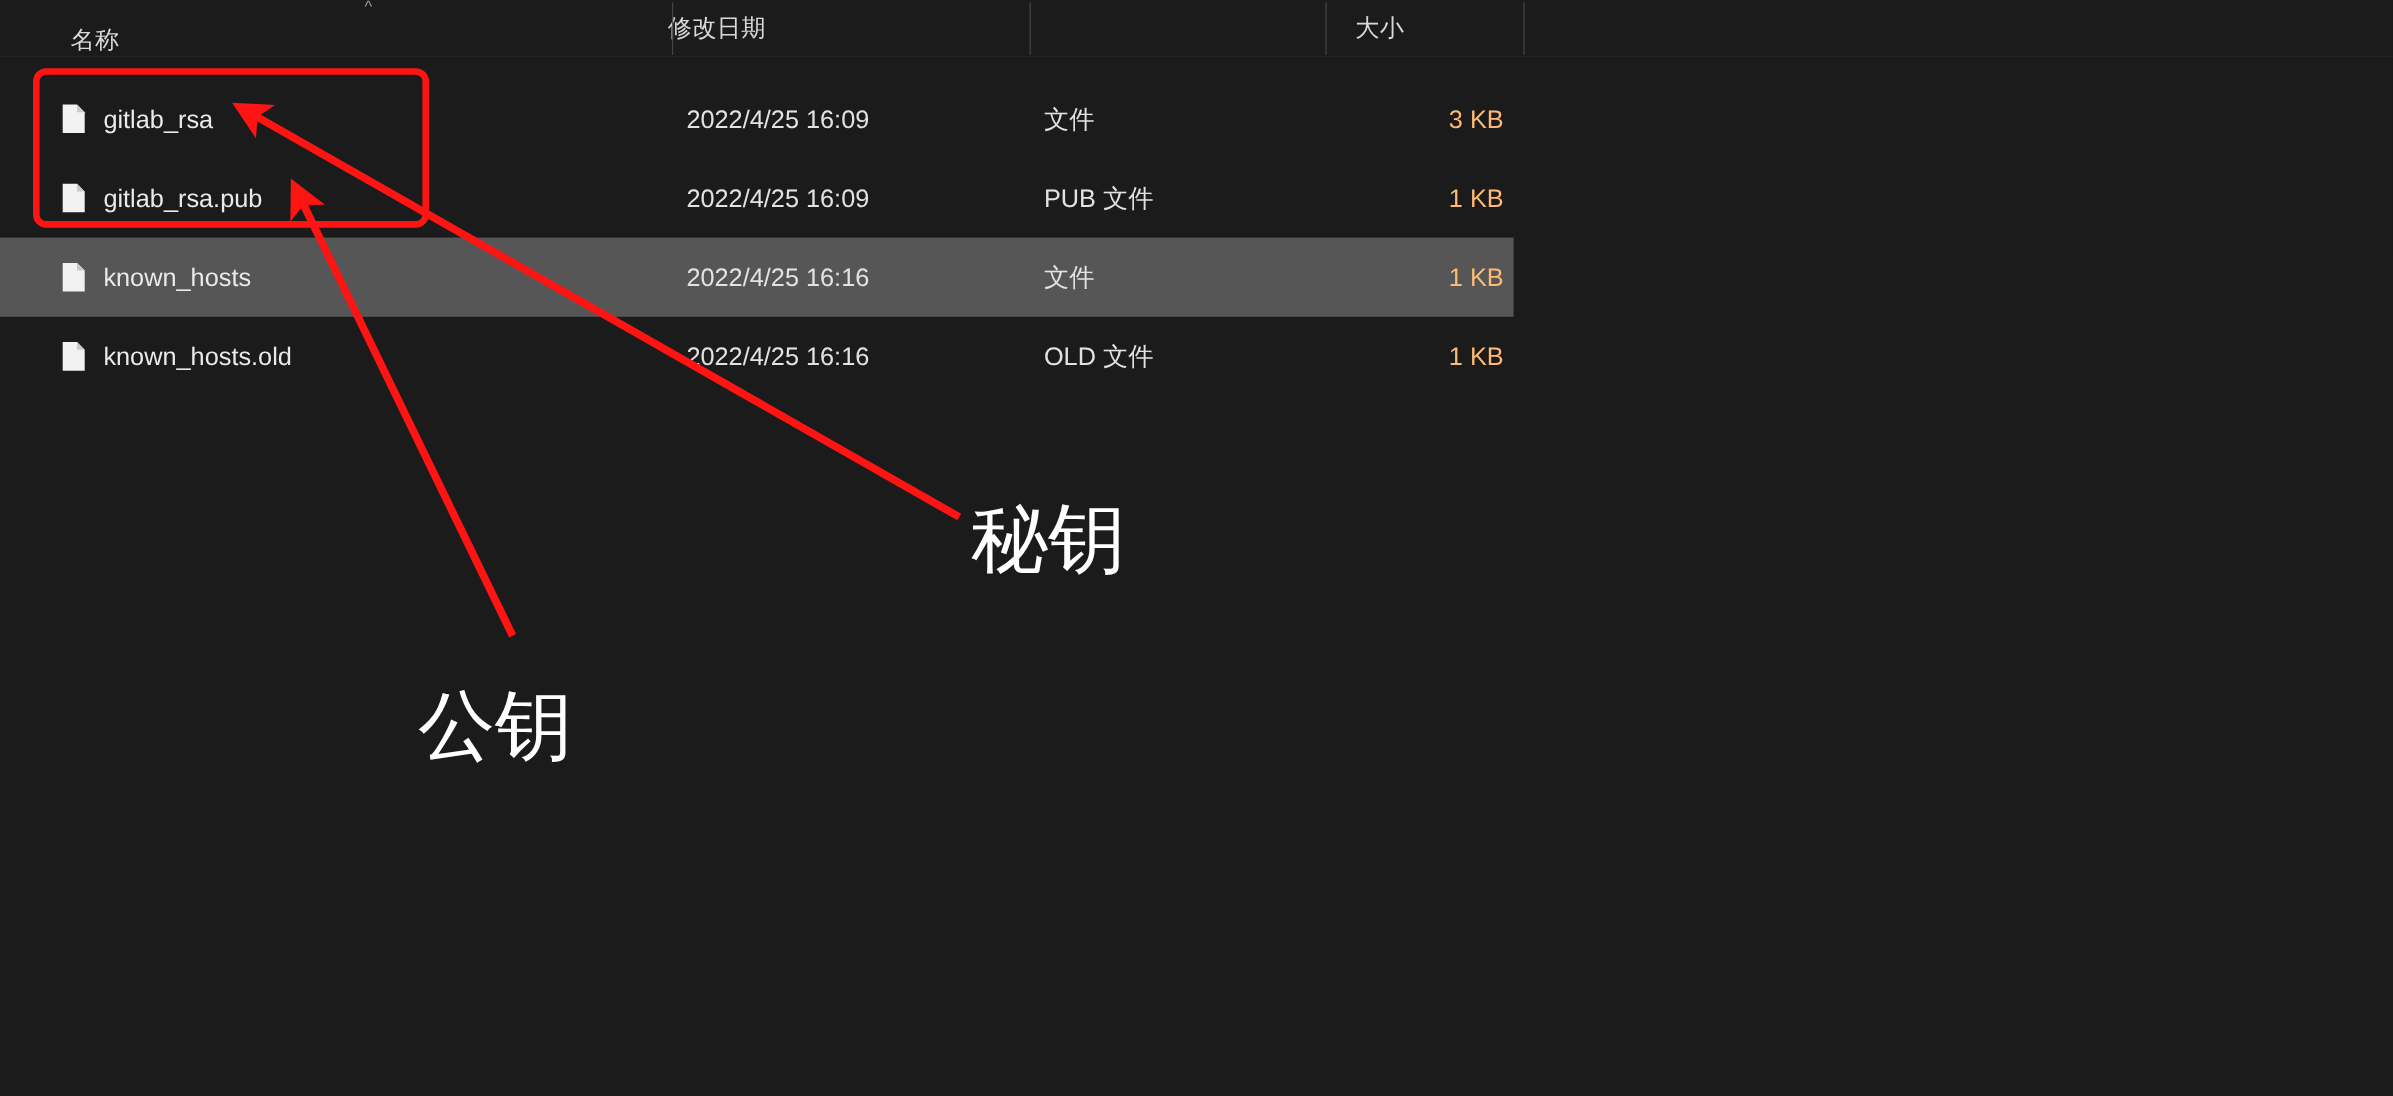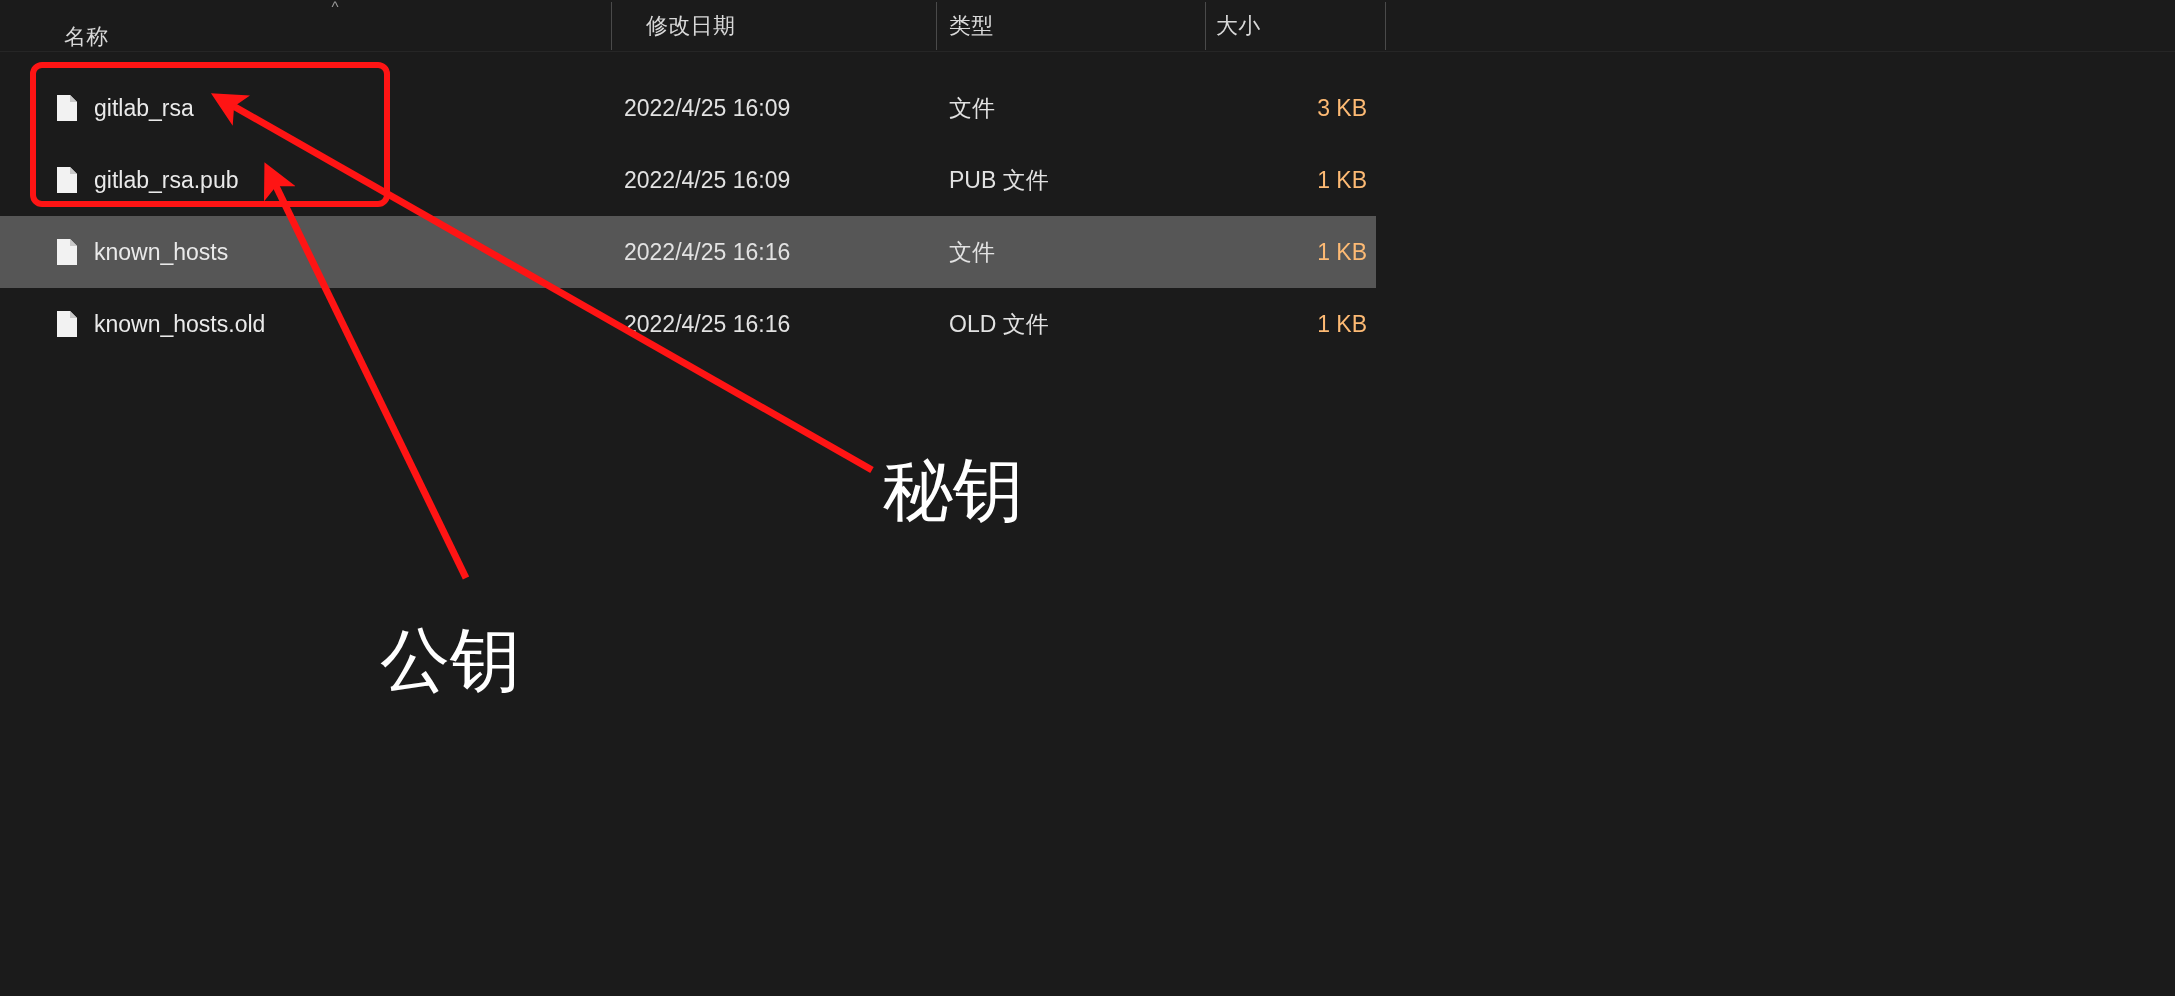--- a/index.html
+++ b/index.html
@@ -37,23 +37,23 @@
     top: 0;
     height: 52px;
     display: flex;
     align-items: center;
     color: #d8d8d8;
     font-size: 22px;
     letter-spacing: 0.3px;
     box-sizing: border-box;
   }
   .col-header .hdr-cell.name   { left: 0;     width: 611px;  padding-left: 64px; align-items: flex-end; }
-  .col-header .hdr-cell.date   { left: 633px; width: 325px;  padding-left: 13px; }
+  .col-header .hdr-cell.date   { left: 594px; width: 325px;  padding-left: 13px; }
   .col-header .hdr-cell.type   { left: 936px; width: 269px;  padding-left: 13px; }
-  .col-header .hdr-cell.size   { left: 1205px;width: 180px;  padding-left: 11px; }
+  .col-header .hdr-cell.size   { left: 1205px;width: 180px;  padding-left: 27px; }
 
   .col-sep {
     position: absolute;
     top: 2px;
     width: 1px;
     height: 48px;
     background: #4a4a4a;
   }
   .col-sep.s1 { left: 611px; }
   .col-sep.s2 { left: 936px; }
@@ -144,23 +144,20 @@
 
   <div class="col-header">
     <div class="hdr-cell name">
       <span>名称</span>
     </div>
     <div class="sort-caret">^</div>
 
     <div class="hdr-cell date">
       <span>修改日期</span>
     </div>
-    <div class="hdr-cell type">
-      <span>类型</span>
-    </div>
     <div class="hdr-cell size">
       <span>大小</span>
     </div>
 
     <div class="col-sep s1"></div>
     <div class="col-sep s2"></div>
     <div class="col-sep s3"></div>
     <div class="col-sep s4"></div>
   </div>
   <div class="hdr-rule"></div>

